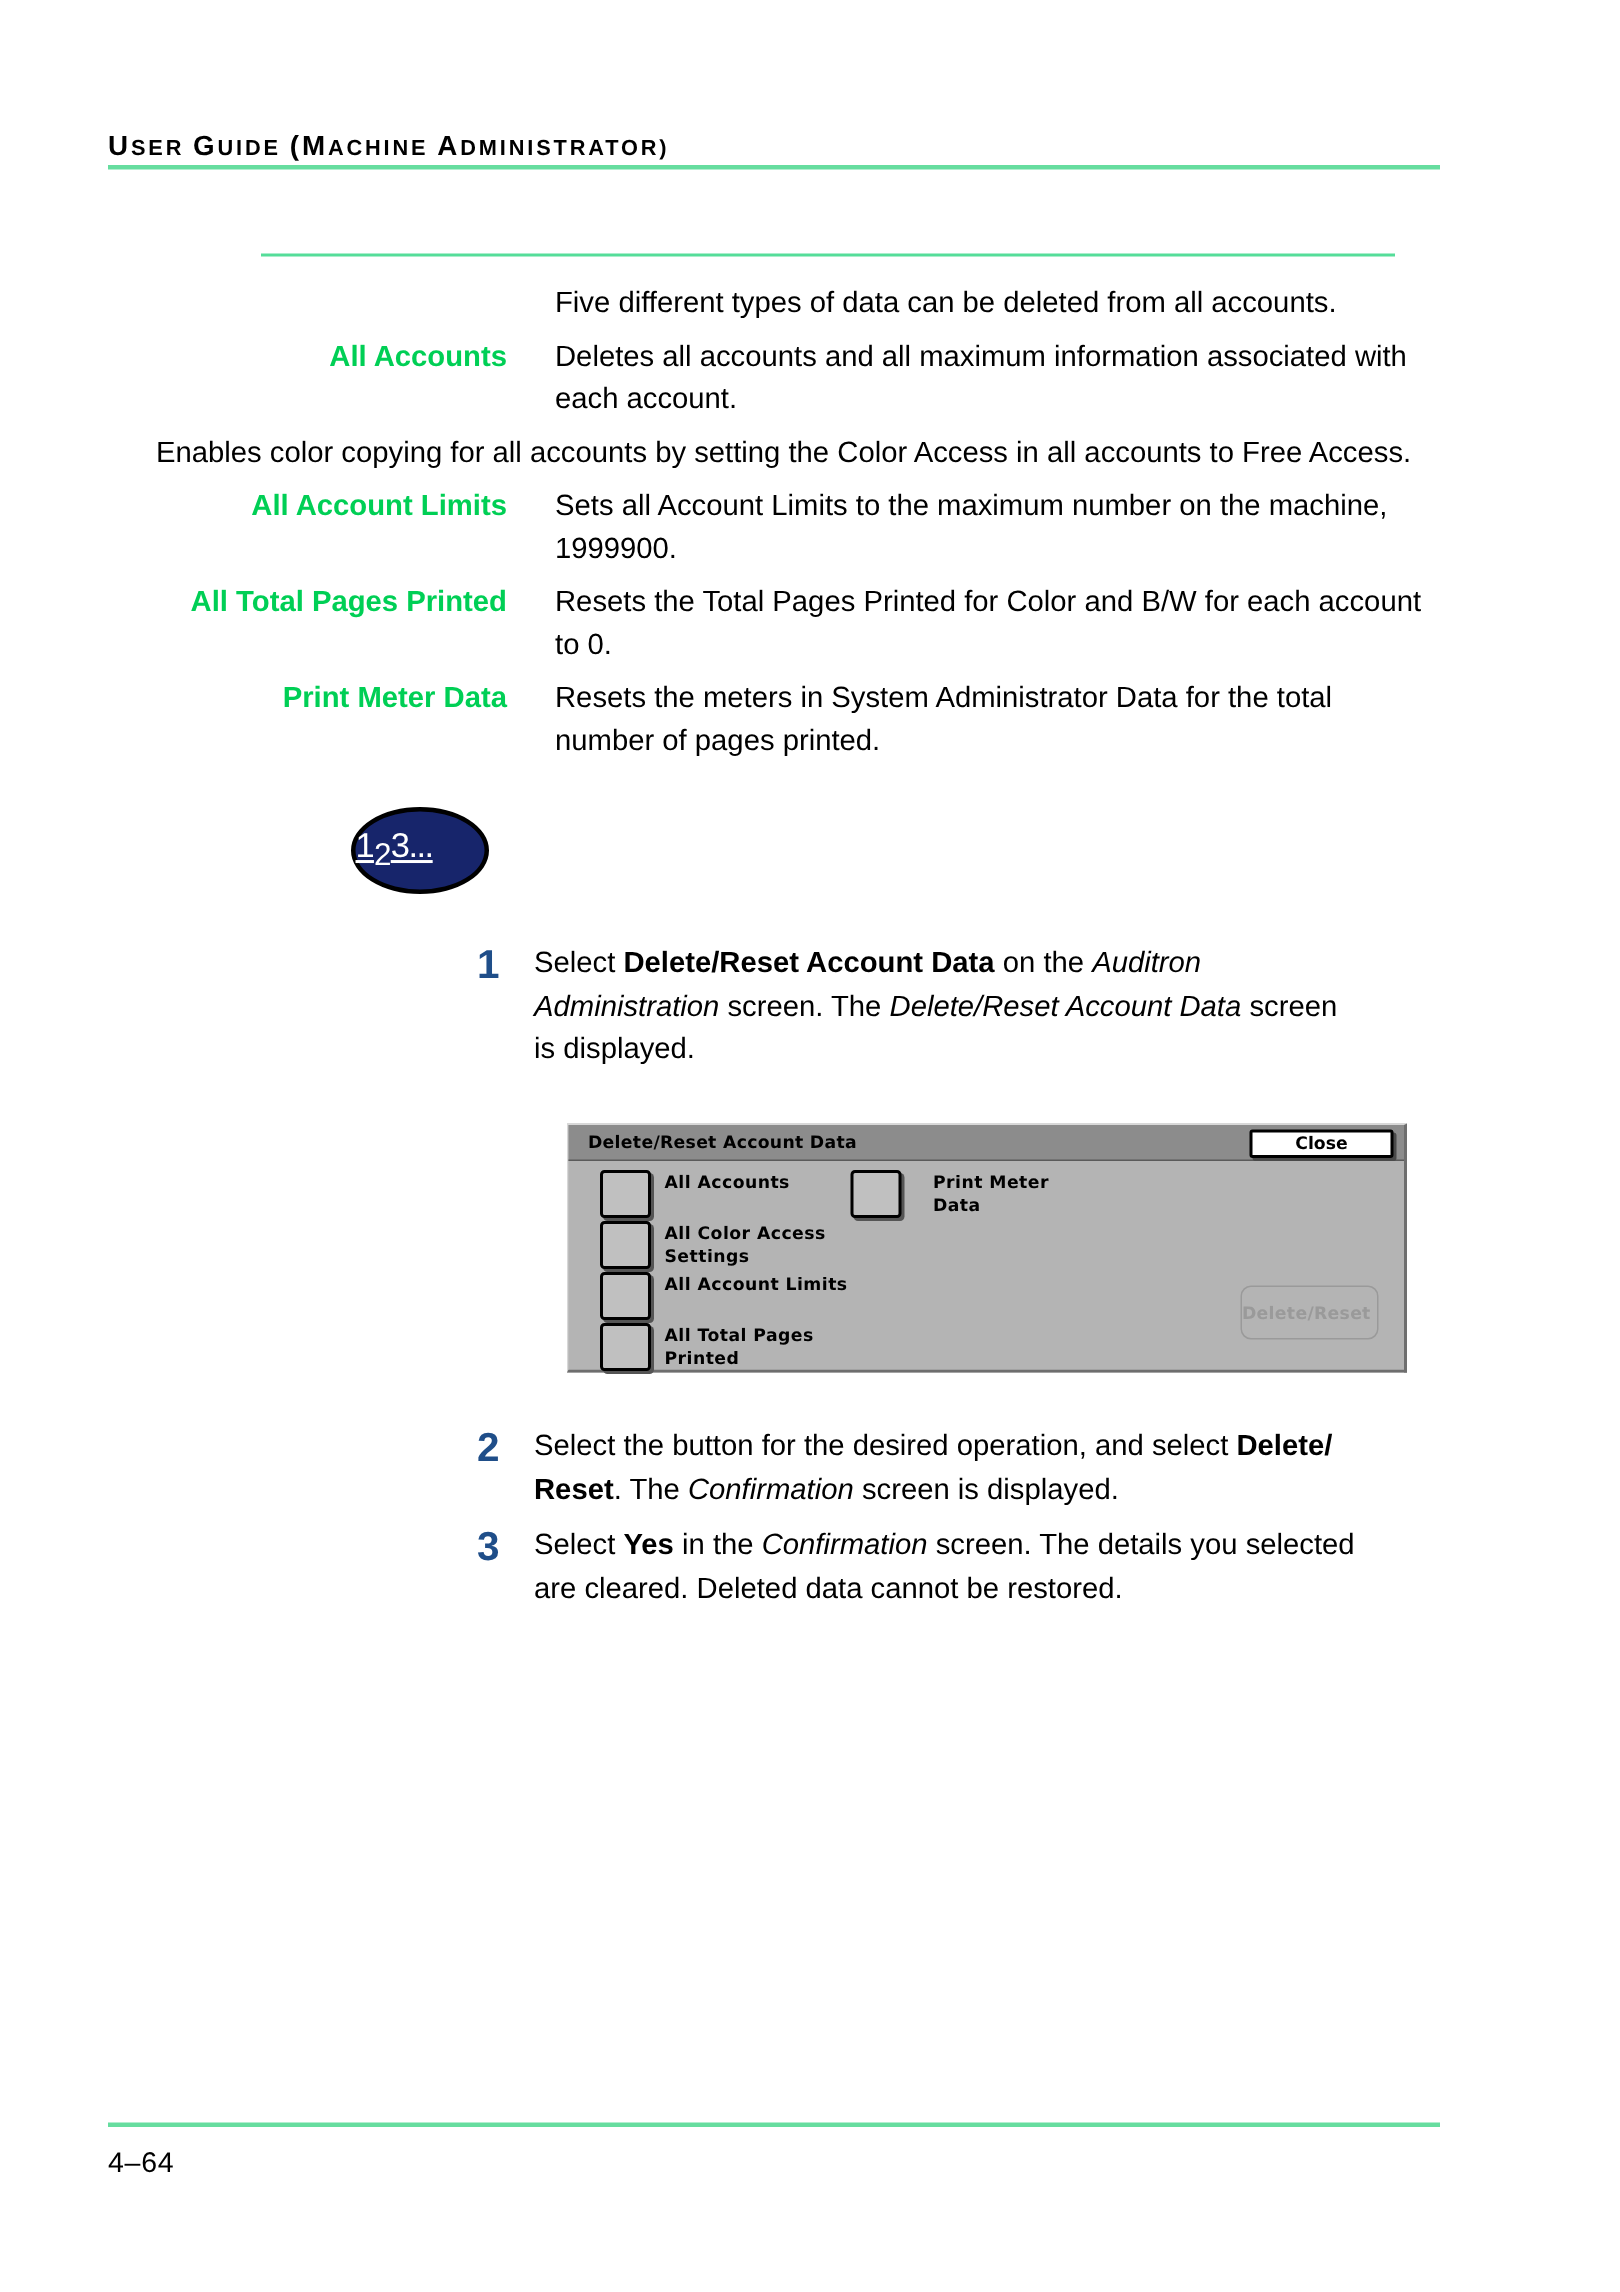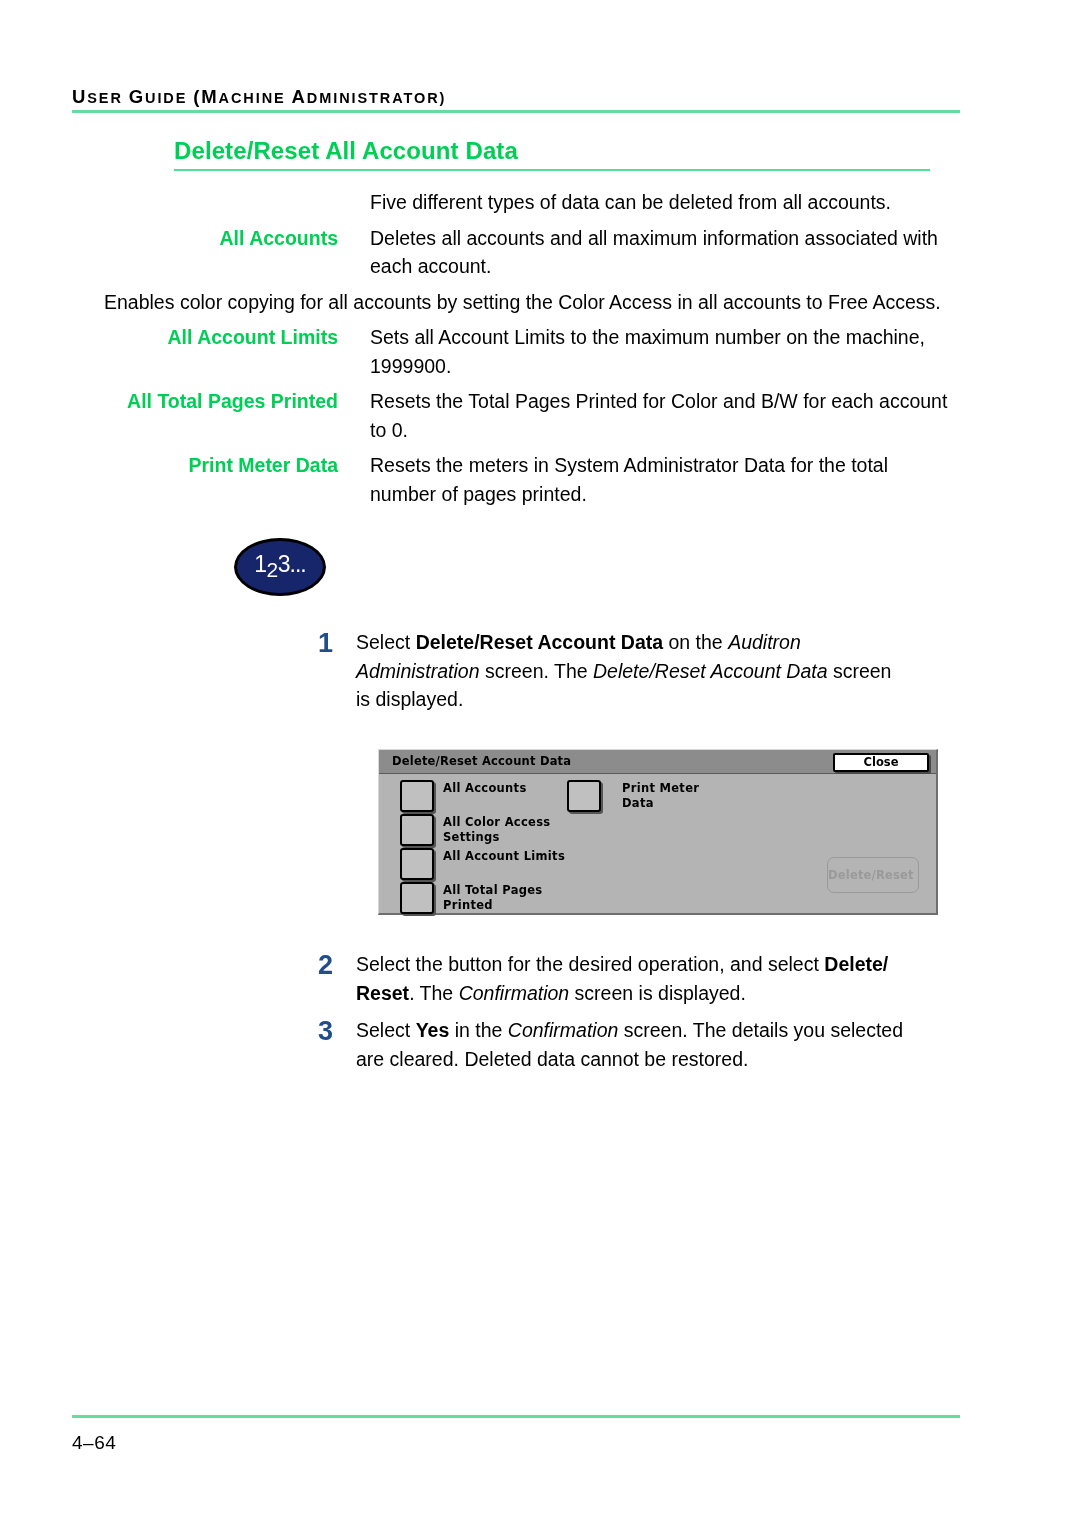--- a/index.html
+++ b/index.html
@@ -111,26 +111,27 @@
     background: #17256b;
     border: 3.5px solid #000000;
     box-sizing: border-box;
     position: relative;
   }
   .oval .numtxt {
     position: absolute;
     left: 0; right: 0;
     top: 50%;
     transform: translateY(-52%);
-    text-align: center;
+    text-align: left;
     color: #ffffff;
     font-size: 23px;
     font-family: "Liberation Sans", sans-serif;
     letter-spacing: -0.5px;
     white-space: nowrap;
+    text-decoration: underline;
   }
   .oval .numtxt .d2 {
     display: inline-block;
     vertical-align: -5px;
     font-size: 21px;
   }
   .oval .numtxt .d3 { letter-spacing: -1px; }
 
   
   .step {
@@ -294,21 +295,20 @@
 </head>
 <body>
 
 <div class="page">
 
   <div class="running-header">
     <span><span class="cap">U</span><span>S</span><span>E</span><span>R</span><span> </span><span class="cap">G</span><span>U</span><span>I</span><span>D</span><span>E</span><span> </span><span class="cap">(</span><span class="cap">M</span><span>A</span><span>C</span><span>H</span><span>I</span><span>N</span><span>E</span><span> </span><span class="cap">A</span><span>D</span><span>M</span><span>I</span><span>N</span><span>I</span><span>S</span><span>T</span><span>R</span><span>A</span><span>T</span><span>O</span><span>R</span><span>)</span></span>
   </div>
   <div class="header-rule"></div>
 
-  <div class="section-title">Delete/Reset All Account Data</div>
   <div class="title-rule"></div>
 
   <div class="deflist">
 
     <div class="defrow lead">
       <div class="defterm"></div>
       <div class="defdesc">Five different types of data can be deleted from all accounts.</div>
     </div>
 
     <div class="defrow">

